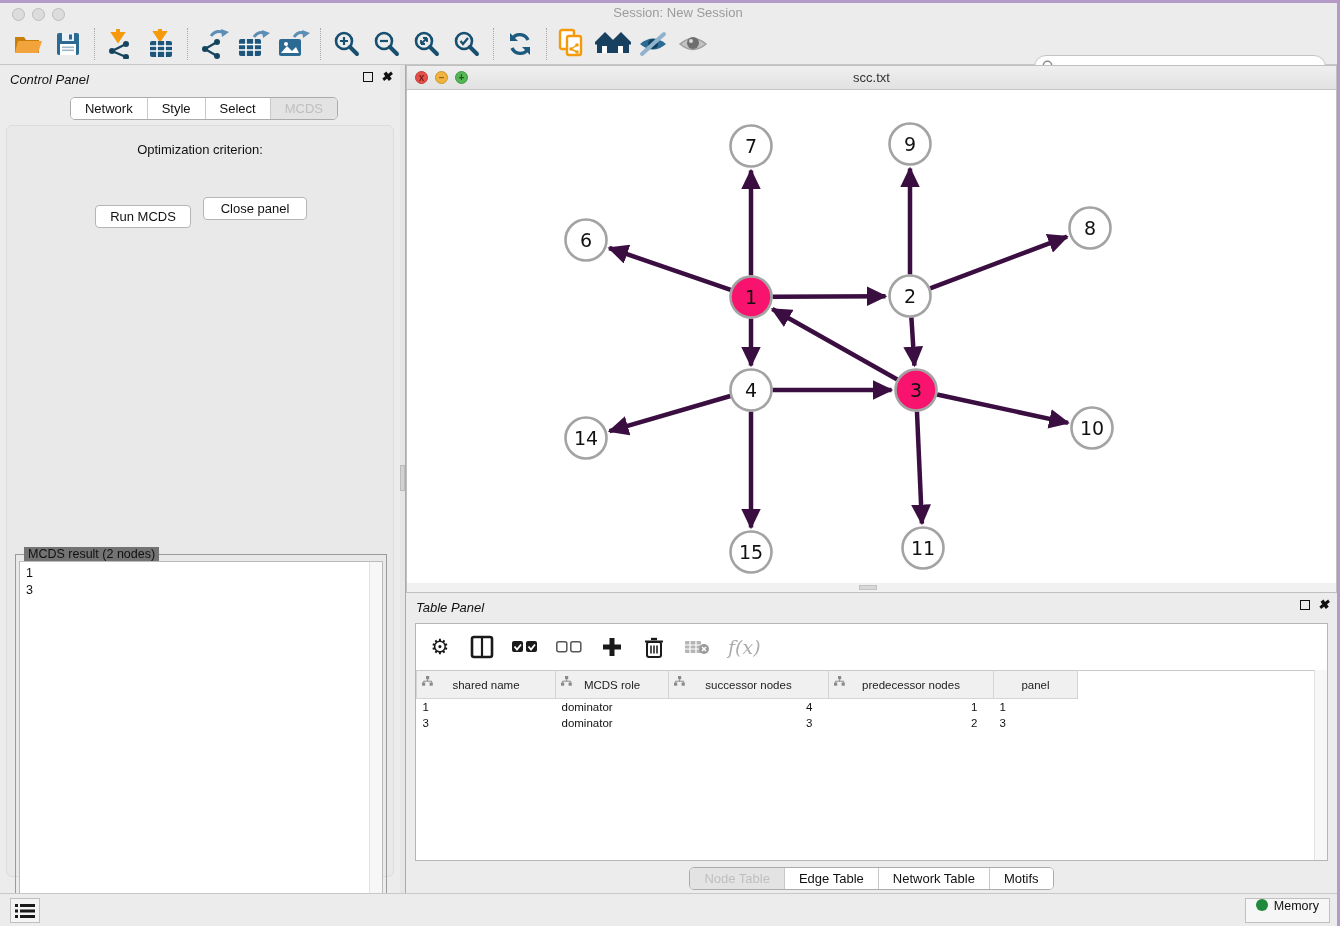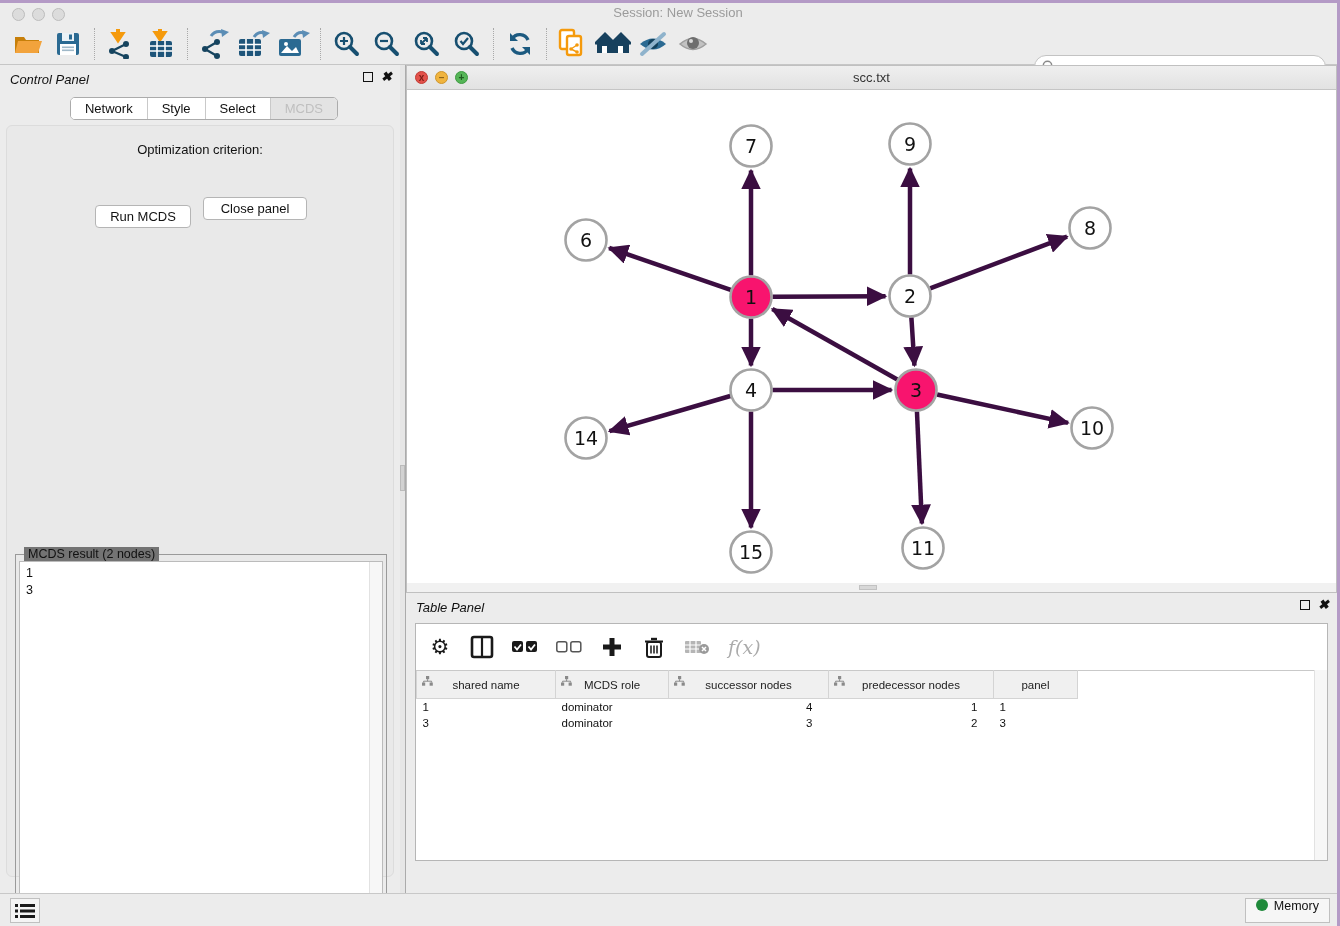--- a/index.html
+++ b/index.html
@@ -480,20 +480,28 @@
             <td>dominator</td>
             <td class="r">3</td>
             <td class="r">2</td>
             <td>3</td>
             <td></td>
           </tr>
         </tbody>
     </table>
     <div id="tp-scroll"></div>
   </div>
+  <div id="tp-tabs" class="tab-row">
+    <span class="tab-seg">
+      <span class="tab selected">Node Table</span>
+      <span class="tab">Edge Table</span>
+      <span class="tab">Network Table</span>
+      <span class="tab">Motifs</span>
+    </span>
+  </div>
 </div>
 
 <div id="status-bar" class="abs">
   <span id="list-btn">
     <svg width="22" height="20" viewBox="0 0 22 20">
         <g fill="#1A1A1A">
           <rect x="1" y="3" width="3" height="3"></rect>
           <rect x="6" y="3" width="15" height="3"></rect>
           <rect x="1" y="8.5" width="3" height="3"></rect>
           <rect x="6" y="8.5" width="15" height="3"></rect>

